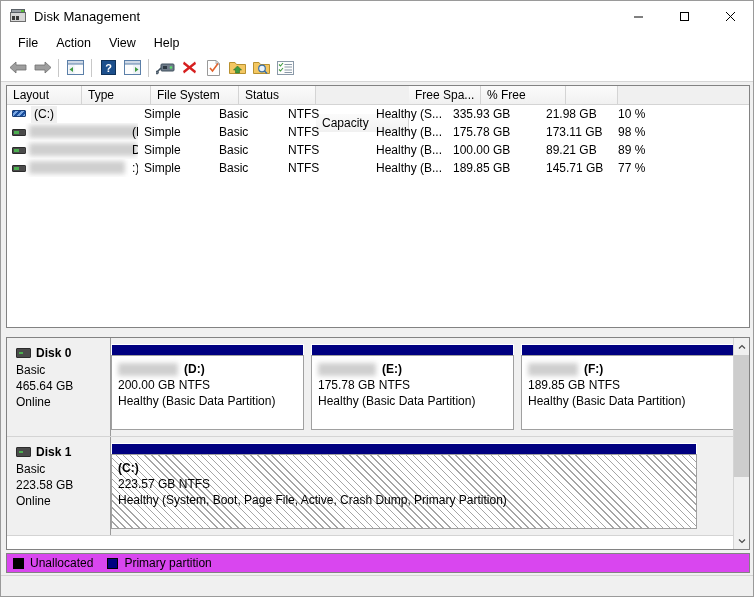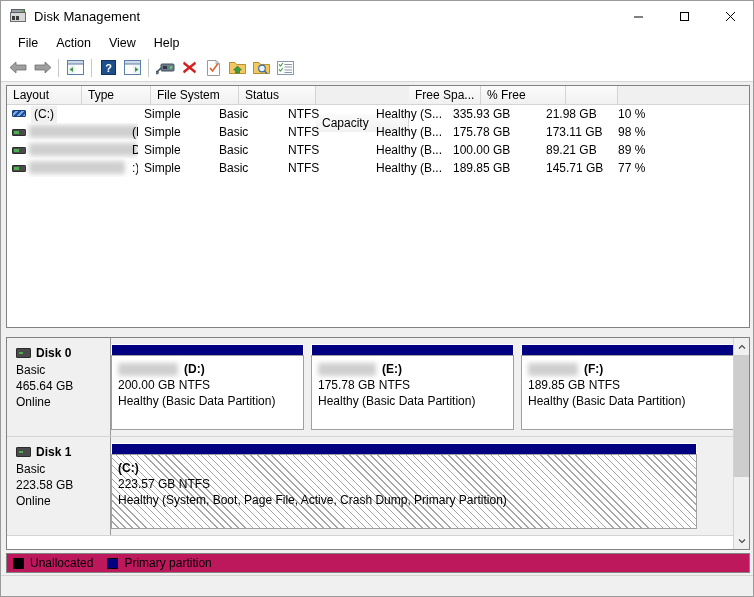--- a/index.html
+++ b/index.html
@@ -313,21 +313,21 @@
     left: 0; top: 17px;
     width: 16px; height: 122px;
     background: #cdcdcd;
   }
 
   
   .legend {
     position: absolute;
     left: 5px; top: 552px;
     width: 744px; height: 20px;
-    background: #be185d;
+    background: #d946ef;
     border: 1px solid #828282;
     display: flex; align-items: center;
     padding-left: 6px;
   }
   .leg-item { display: flex; align-items: center; margin-right: 14px; font-size: 12px; }
   .leg-sw {
     width: 11px; height: 11px;
     margin-right: 6px;
     border: 1px solid #000;
     flex: none;

